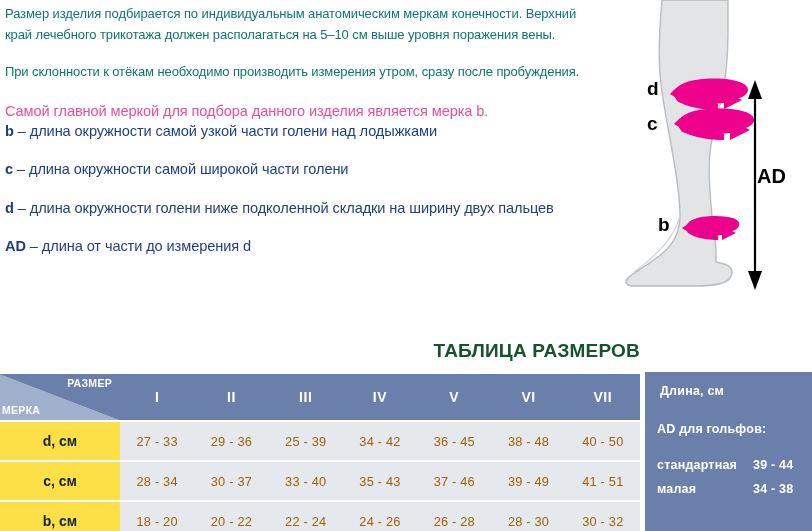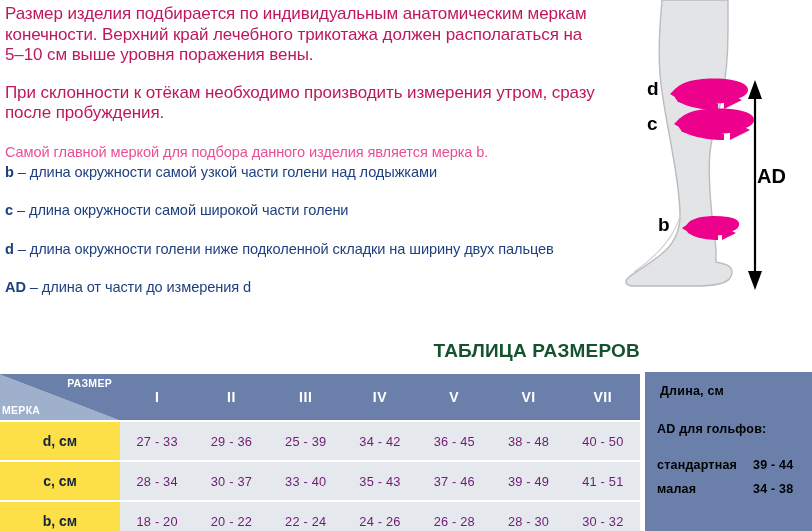--- a/index.html
+++ b/index.html
@@ -15,22 +15,22 @@
     background: #ffffff;
   }
 
   
   .text-col {
     position: absolute;
     left: 5px; top: 4px;
     width: 600px;
   }
   .para {
-    color: #be185d;
-    font-size: 17px;
+    color: #0f766e;
+    font-size: 13px;
     line-height: 20.5px;
     letter-spacing: -0.1px;
   }
   .para.second { margin-top: 17px; }
 
   .pink-line {
     margin-top: 18px;
     color: #ec4e96;
     font-size: 14.6px;
     line-height: 20px;
@@ -136,32 +136,32 @@
   }
   td.row-label {
     background: #fde047;
     color: #15223d;
     font-weight: bold;
     font-size: 14px;
     width: 120px;
   }
   td.cell {
     background: #e5e8ed;
-    color: #701a75;
+    color: #a16207;
     font-size: 12.8px;
     letter-spacing: 0.2px;
   }
 
   
   .info-panel {
     position: absolute;
     left: 645px; top: 372px;
     width: 167px; height: 159px;
     background: #6a80ab;
-    color: #000000;
+    color: #ffffff;
     padding: 12px 0 0 12px;
   }
   .info-title {
     font-size: 12.5px;
     font-weight: bold;
     letter-spacing: 0.2px;
     margin-bottom: 24px;
     padding-left: 3px;
   }
   .info-sub {

